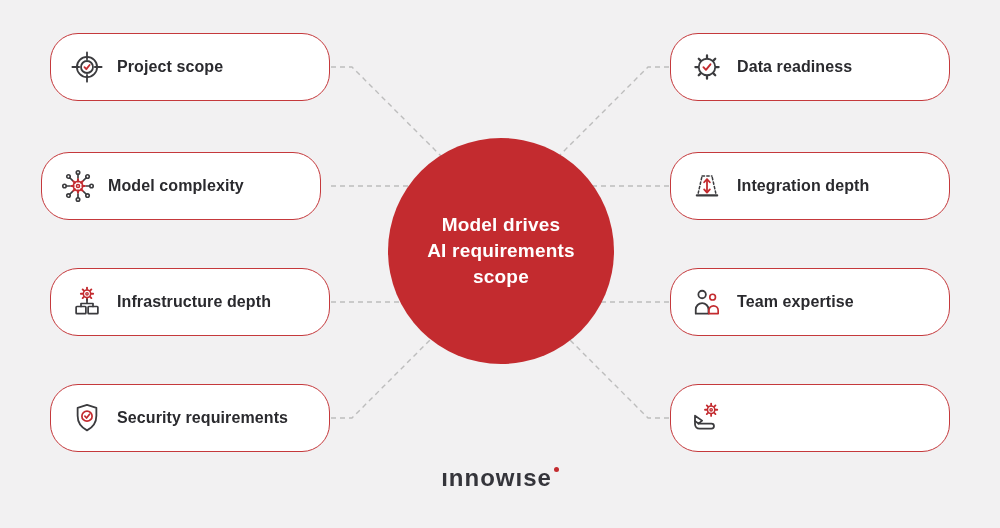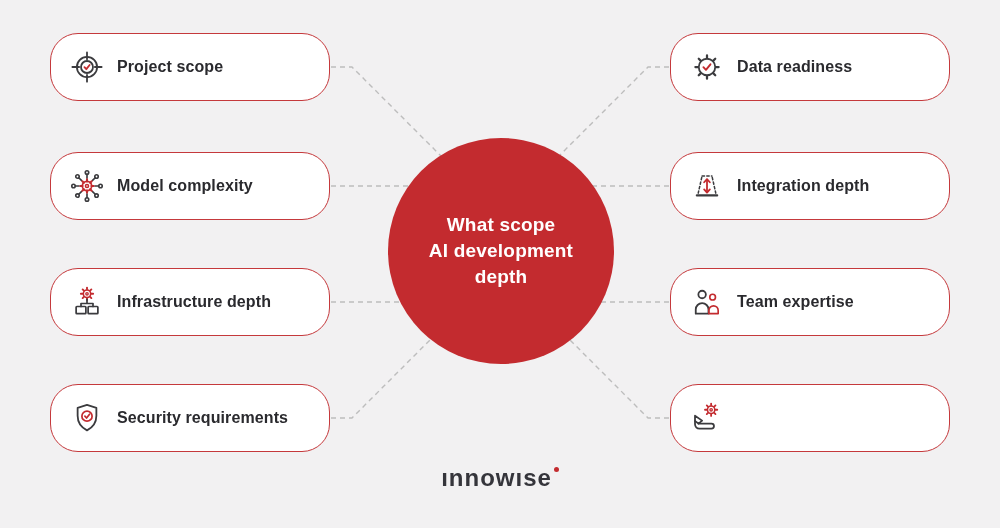--- a/index.html
+++ b/index.html
@@ -65,36 +65,36 @@
     <polyline class="conn" points="331,186 460,186"></polyline>
     <polyline class="conn" points="331,302 460,302"></polyline>
     <polyline class="conn" points="331,418 352,418 470,300"></polyline>
     <polyline class="conn" points="669,67 648,67 530,185"></polyline>
     <polyline class="conn" points="669,186 540,186"></polyline>
     <polyline class="conn" points="669,302 540,302"></polyline>
     <polyline class="conn" points="669,418 648,418 530,300"></polyline>
   </svg>
 
   <div class="center-circle">
-    <div class="line">What scope</div>
-    <div class="line">AI development</div>
-    <div class="line">depth</div>
+    <div class="line">Model drives</div>
+    <div class="line">AI requirements</div>
+    <div class="line">scope</div>
   </div>
 
   <div class="card" style="left:50px;top:33px">
     <svg class="icon" viewBox="0 0 48 48" aria-hidden="true">
       <circle class="sd" cx="24" cy="24" r="13.5" stroke-width="2.4"></circle>
       <path class="sd" stroke-width="2.4" d="M24,4.5 V13.5 M24,34.5 V43.5 M4.5,24 H13.5 M34.5,24 H43.5"></path>
       <circle class="sd" cx="24" cy="24" r="8" stroke-width="2.4"></circle>
       <path class="sr" stroke-width="2.4" d="M20.6,24.2 l2.5,2.7 l4.4,-5.5"></path>
     </svg>
     <span class="label">Project scope</span>
   </div>
 
-  <div class="card" style="left:50px;top:152px">
+  <div class="card" style="left:41px;top:152px">
     <svg class="icon" viewBox="0 0 48 48" aria-hidden="true">
       <g class="sd" stroke-width="2.2">
         <path d="M34.5,24 H39.5 M8.5,24 H13.5 M24,8.5 V13.5 M24,34.5 V39.5 M31.4,16.6 L35,13 M13,35 L16.6,31.4 M31.4,31.4 L35,35 M13,13 L16.6,16.6"></path>
         <circle cx="42" cy="24" r="2.3"></circle>
           <circle cx="6" cy="24" r="2.3"></circle>
         <circle cx="24" cy="6" r="2.3"></circle>
           <circle cx="24" cy="42" r="2.3"></circle>
         <circle cx="36.7" cy="11.3" r="2.3"></circle>
           <circle cx="11.3" cy="36.7" r="2.3"></circle>
         <circle cx="36.7" cy="36.7" r="2.3"></circle>

